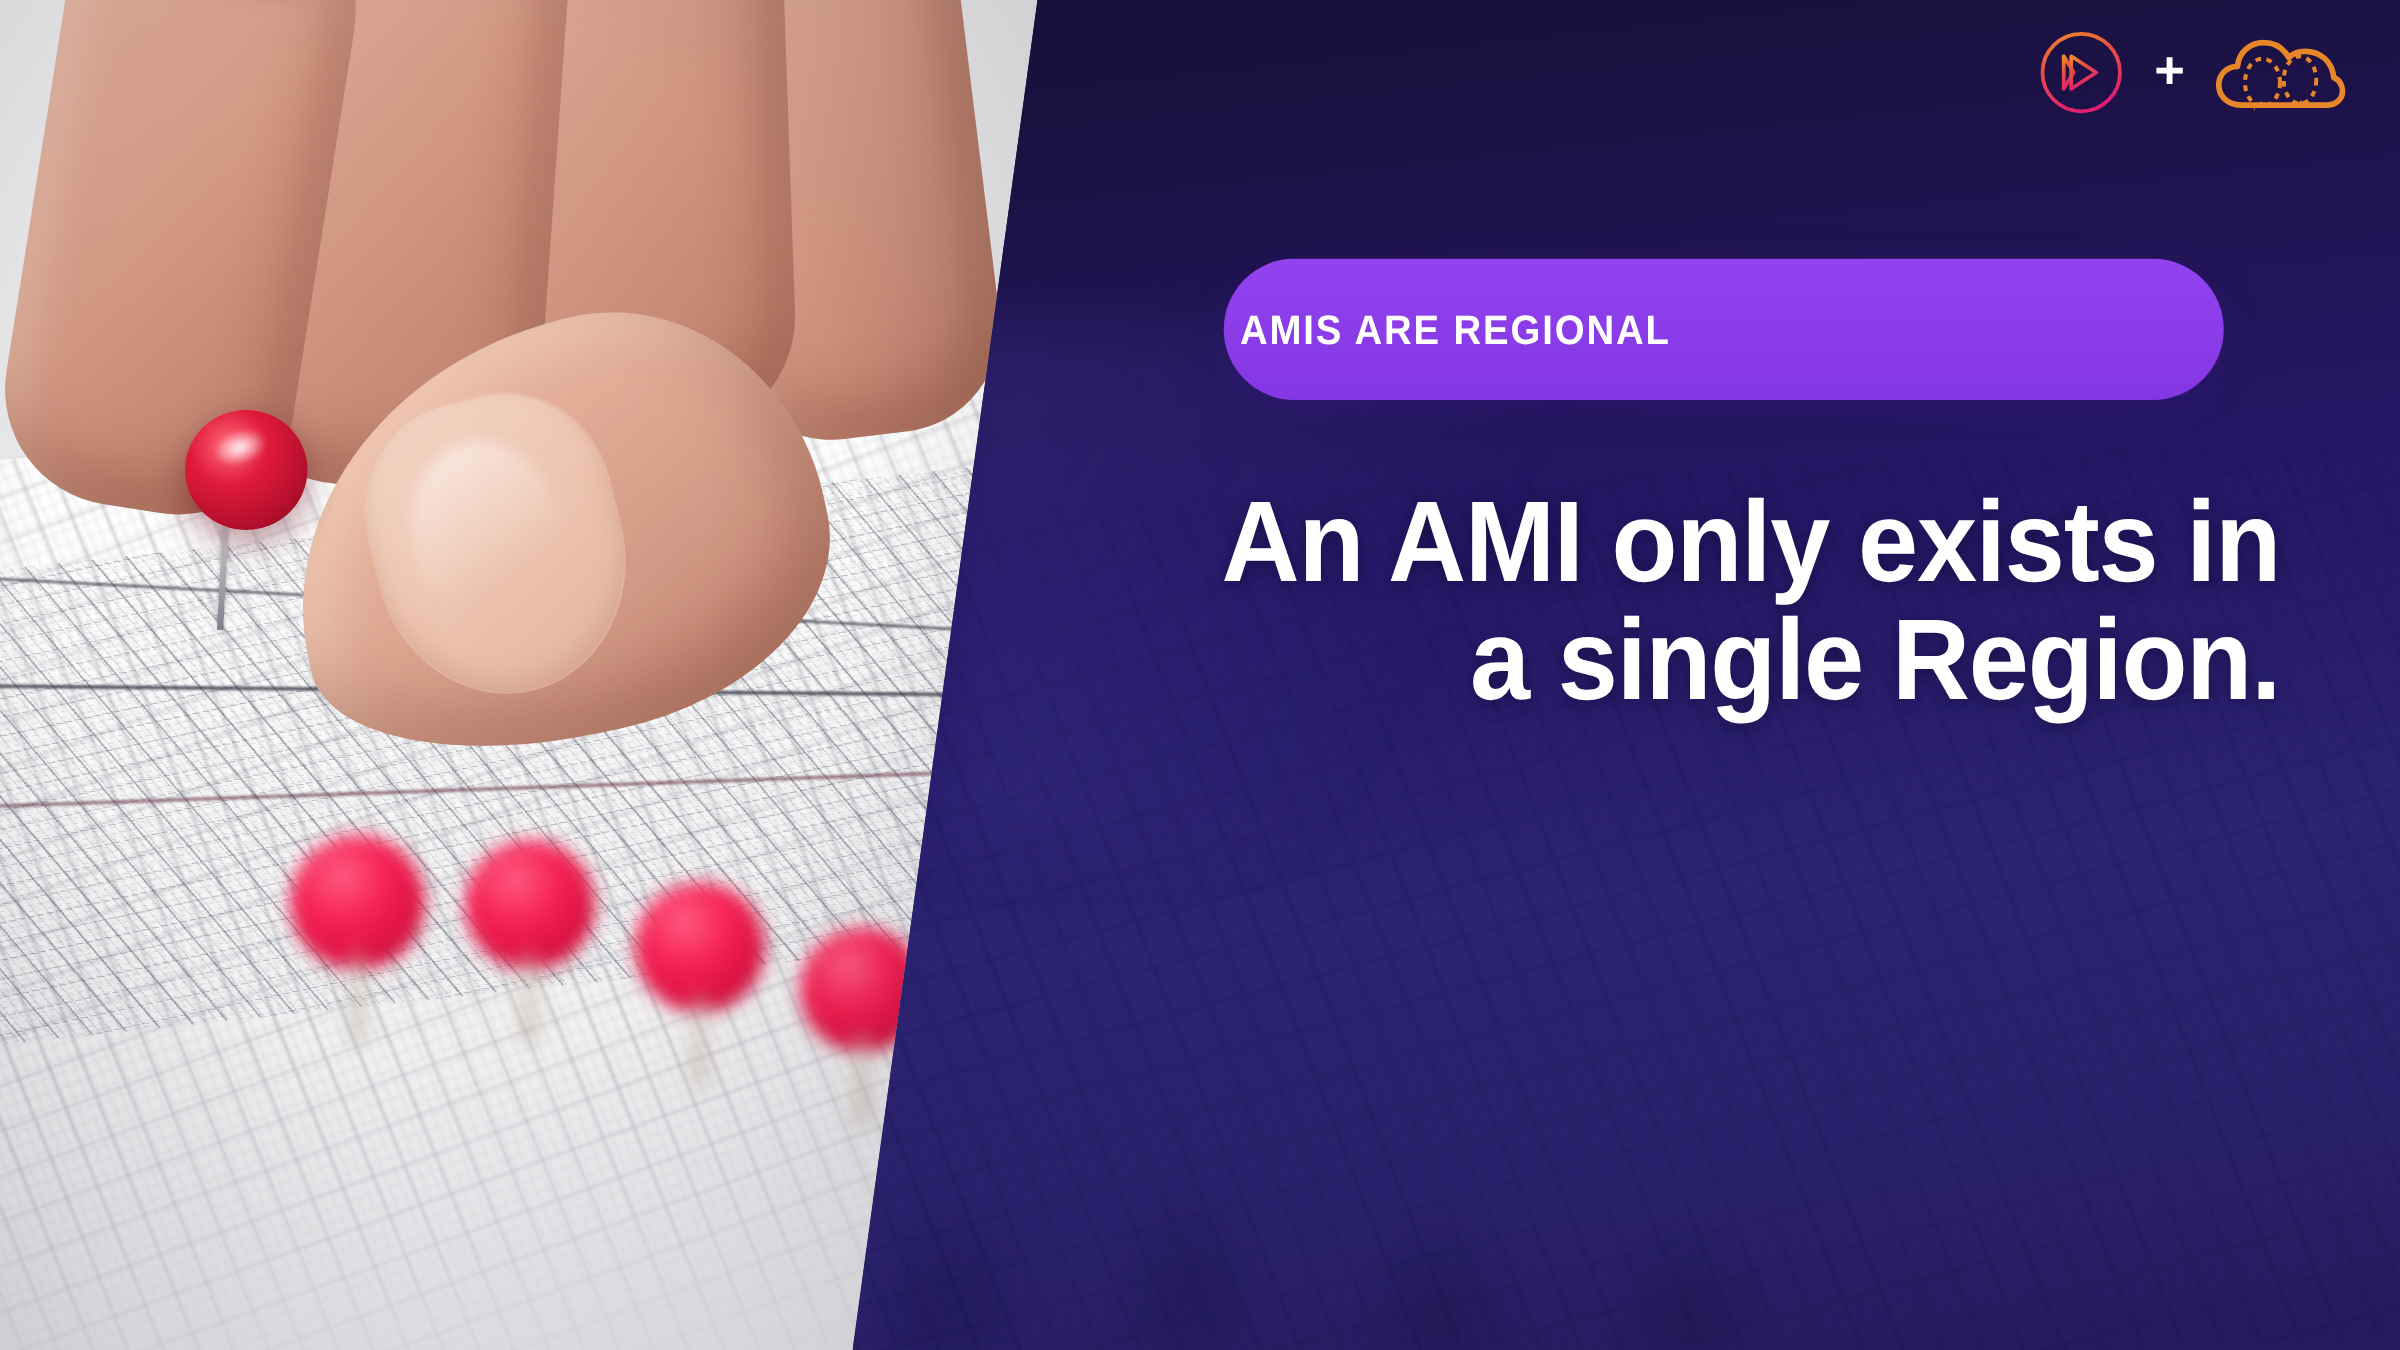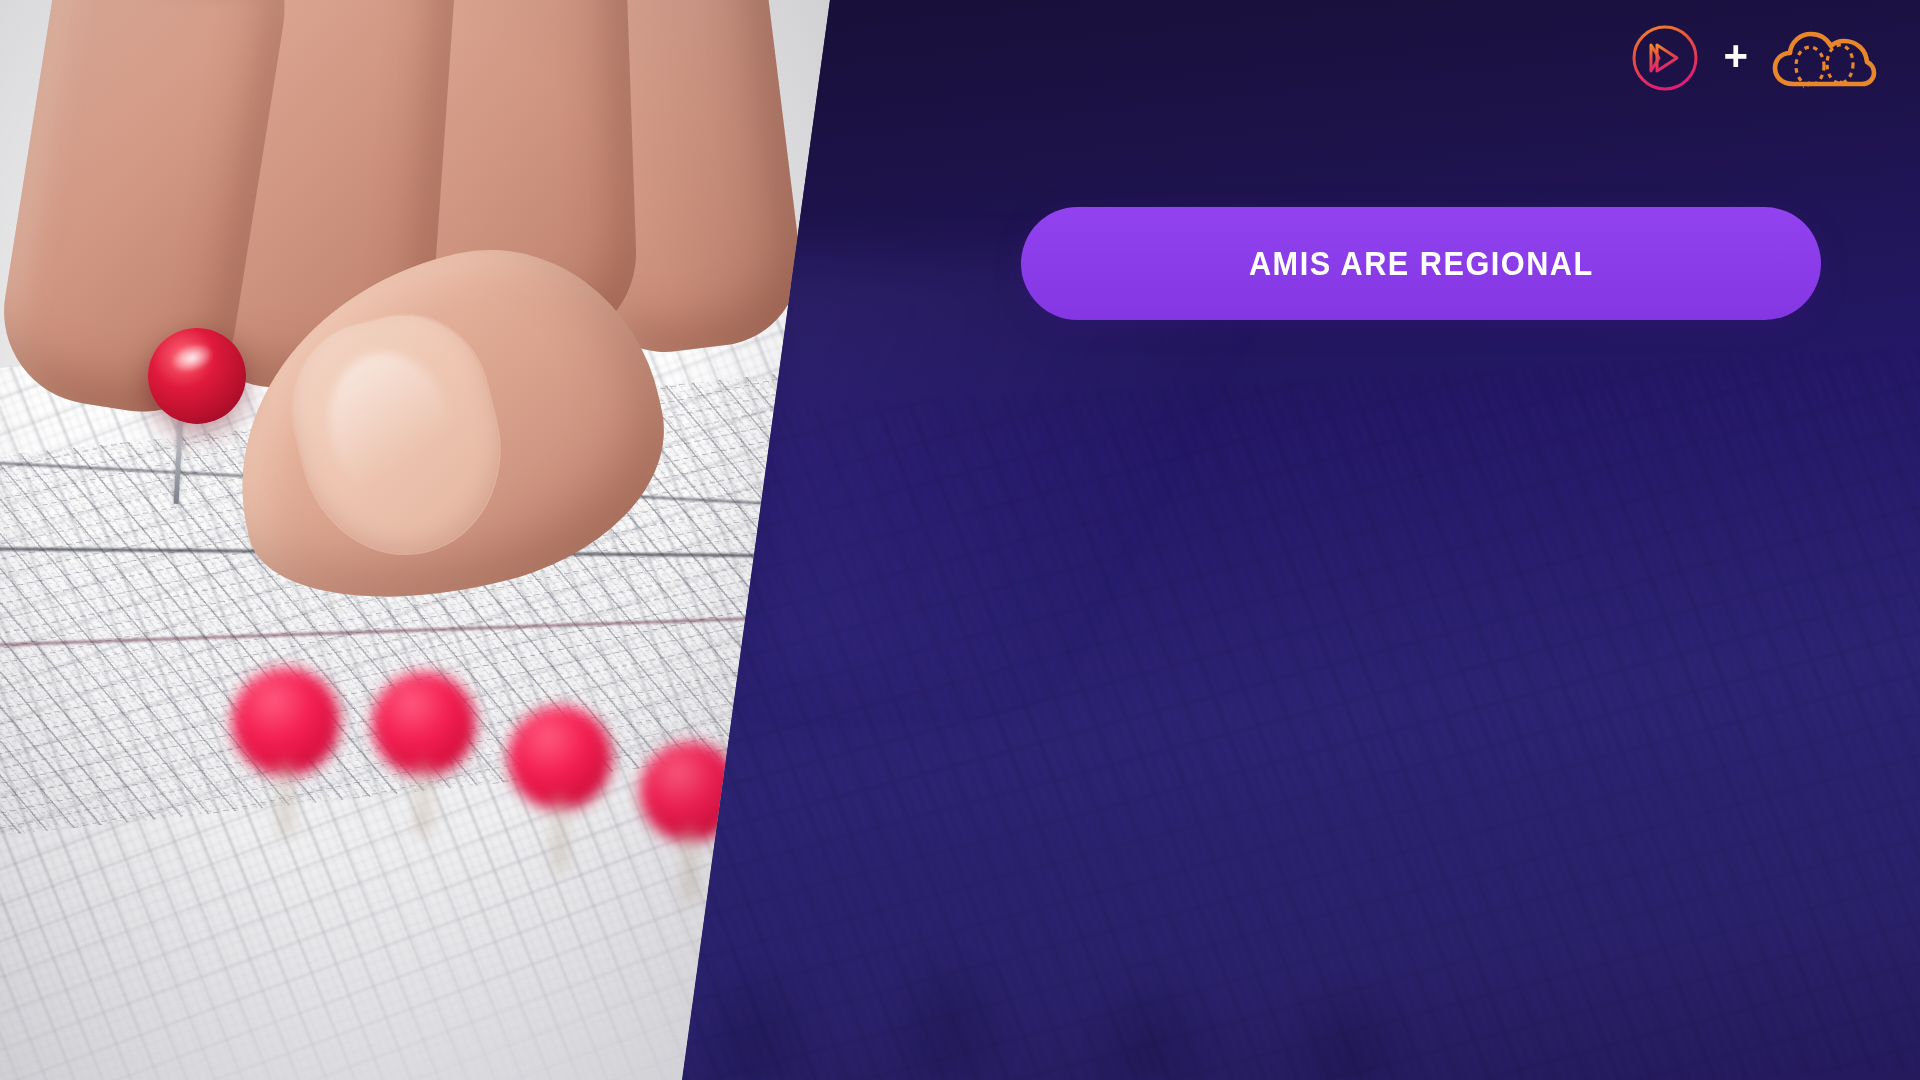--- a/index.html
+++ b/index.html
@@ -182,24 +182,24 @@
   }
   .logo-circle{width:72px;height:72px;display:block;}
   .plus-sign{
     color:#ffffff; font-size:42px; font-weight:700; line-height:1;
     font-family:"Liberation Sans", sans-serif; padding-bottom:4px;
   }
   .logo-cloud{width:108px;height:72px;display:block;}
 
   
   .badge{
-    position:absolute; left:1021px; top:207px; width:800px; height:113px;
+    position:absolute; left:979px; top:207px; width:800px; height:113px;
     background:linear-gradient(180deg,#9243ef 0%, #8b3ce9 52%, #8337e2 100%);
     border-radius:57px;
-    display:flex; align-items:center; justify-content:center;
+    display:flex; align-items:center; justify-content:flex-start;
     box-shadow:0 6px 26px rgba(60,20,130,.35);
   }
   .badge-label{
     color:#ffffff;
     font-size:33px;
     font-weight:700;
     letter-spacing:1.6px;
     font-family:"Liberation Sans", sans-serif;
     transform:scaleX(.93);
     white-space:nowrap;
@@ -301,14 +301,18 @@
       <ellipse cx="70" cy="42" rx="13" ry="19" fill="none" stroke="#e8862a" stroke-width="3.2" stroke-dasharray="4.5 4.5"></ellipse>
       <path d="M40 60 q-4 4 -7 5" fill="none" stroke="#e8862a" stroke-width="2.6" stroke-dasharray="4 4"></path>
       <path d="M70 59 q3 4 6 5" fill="none" stroke="#e8862a" stroke-width="2.6" stroke-dasharray="4 4"></path>
     </svg>
   </div>
 
   <div class="badge">
     <span class="badge-label">AMIS ARE REGIONAL</span>
   </div>
 
+  <div class="headline">
+    <span class="ln">An AMI only exists in</span>
+    <span class="ln">a single Region.</span>
+  </div>
 
 </div>
 
 </body></html>

